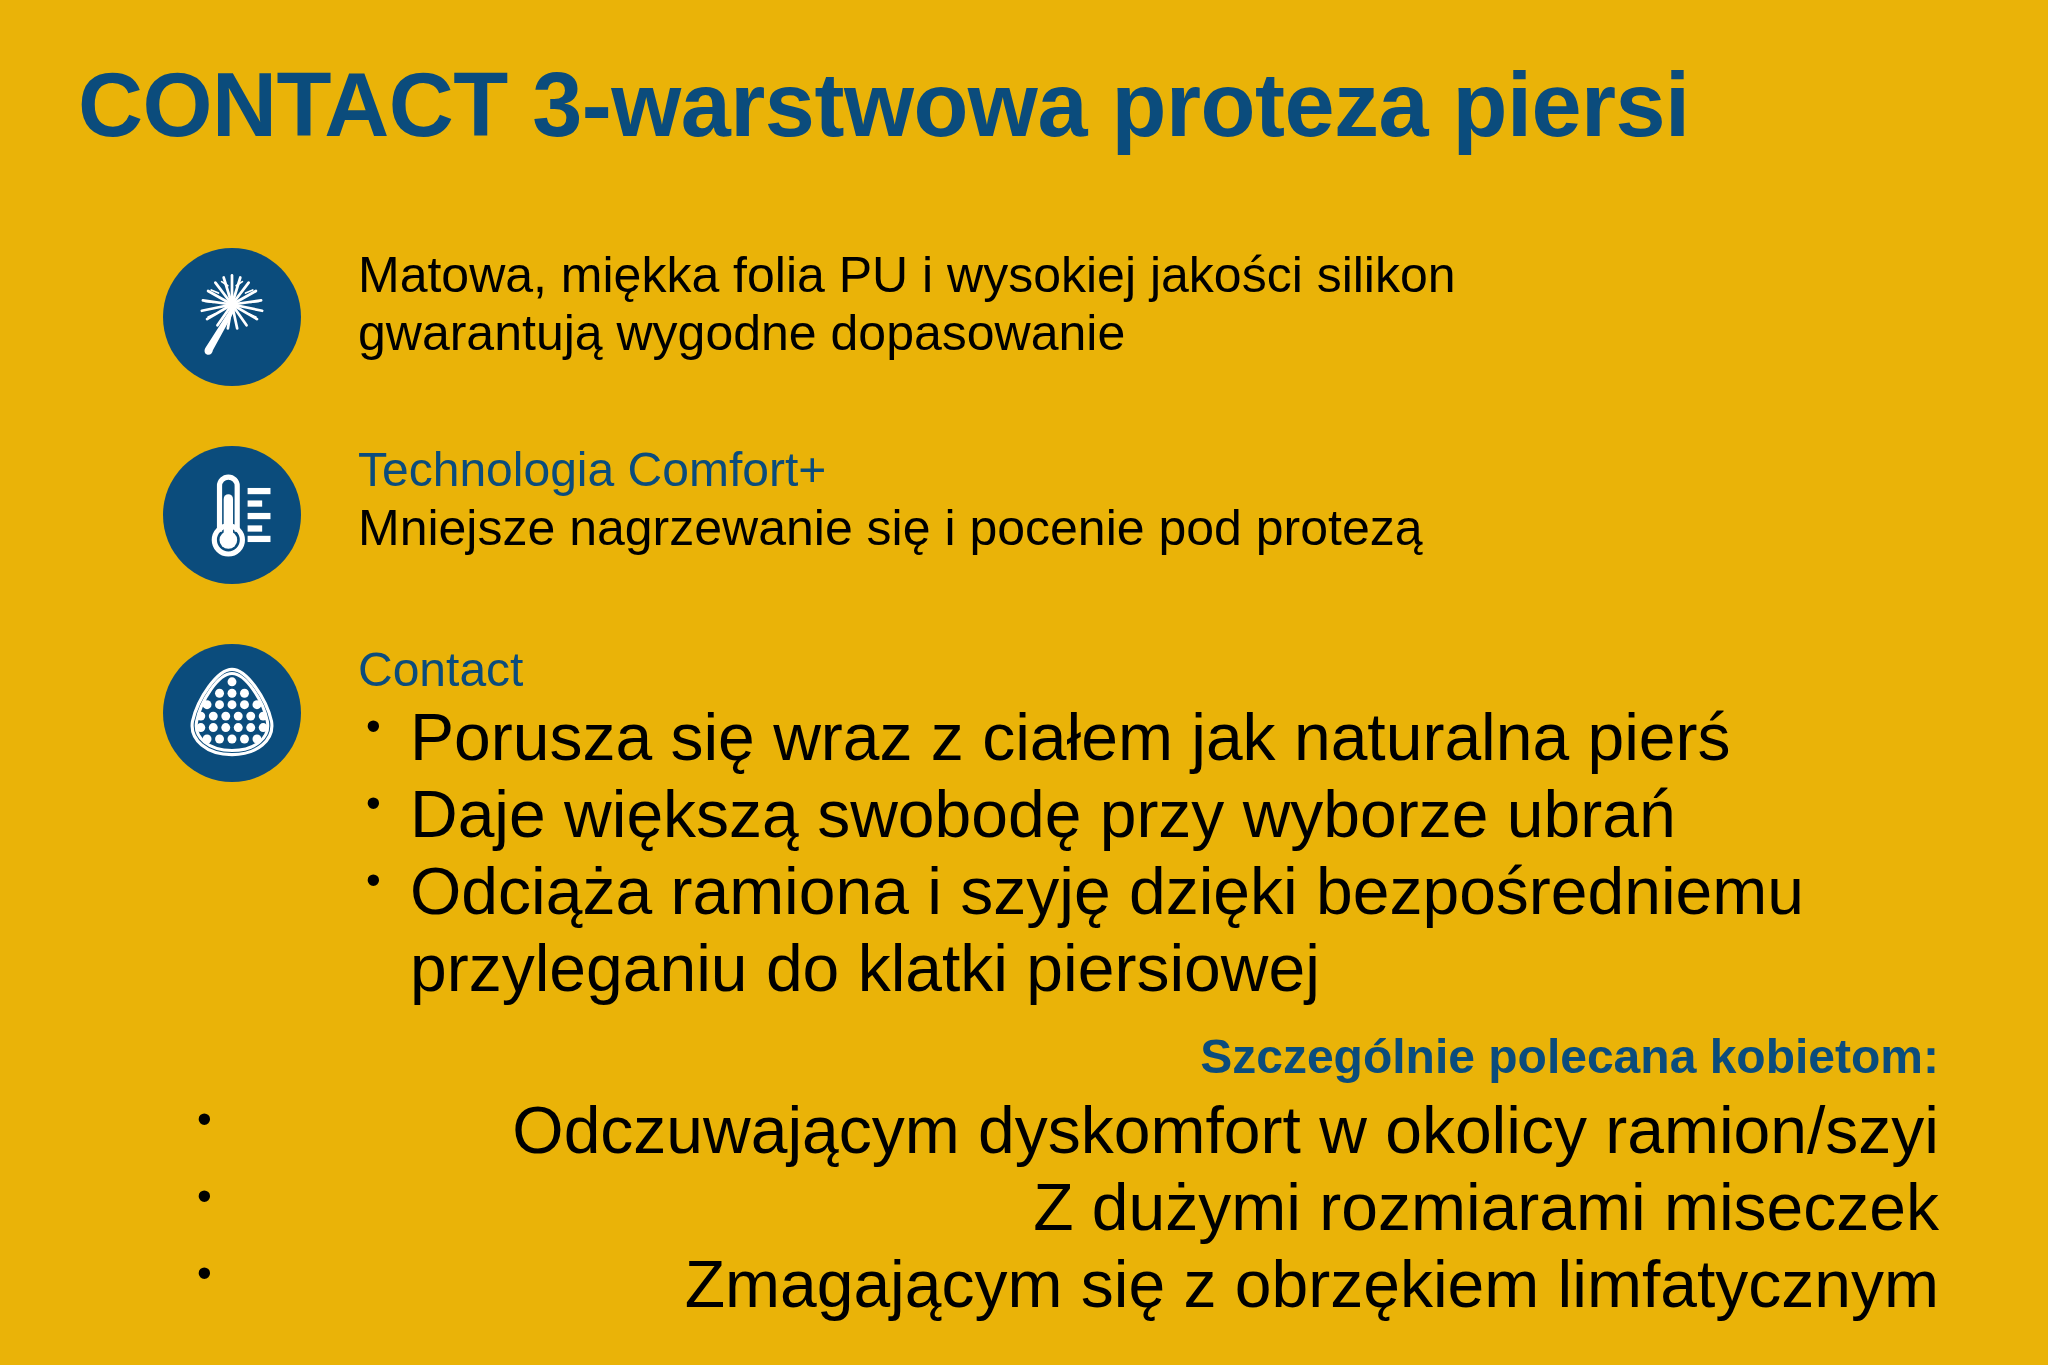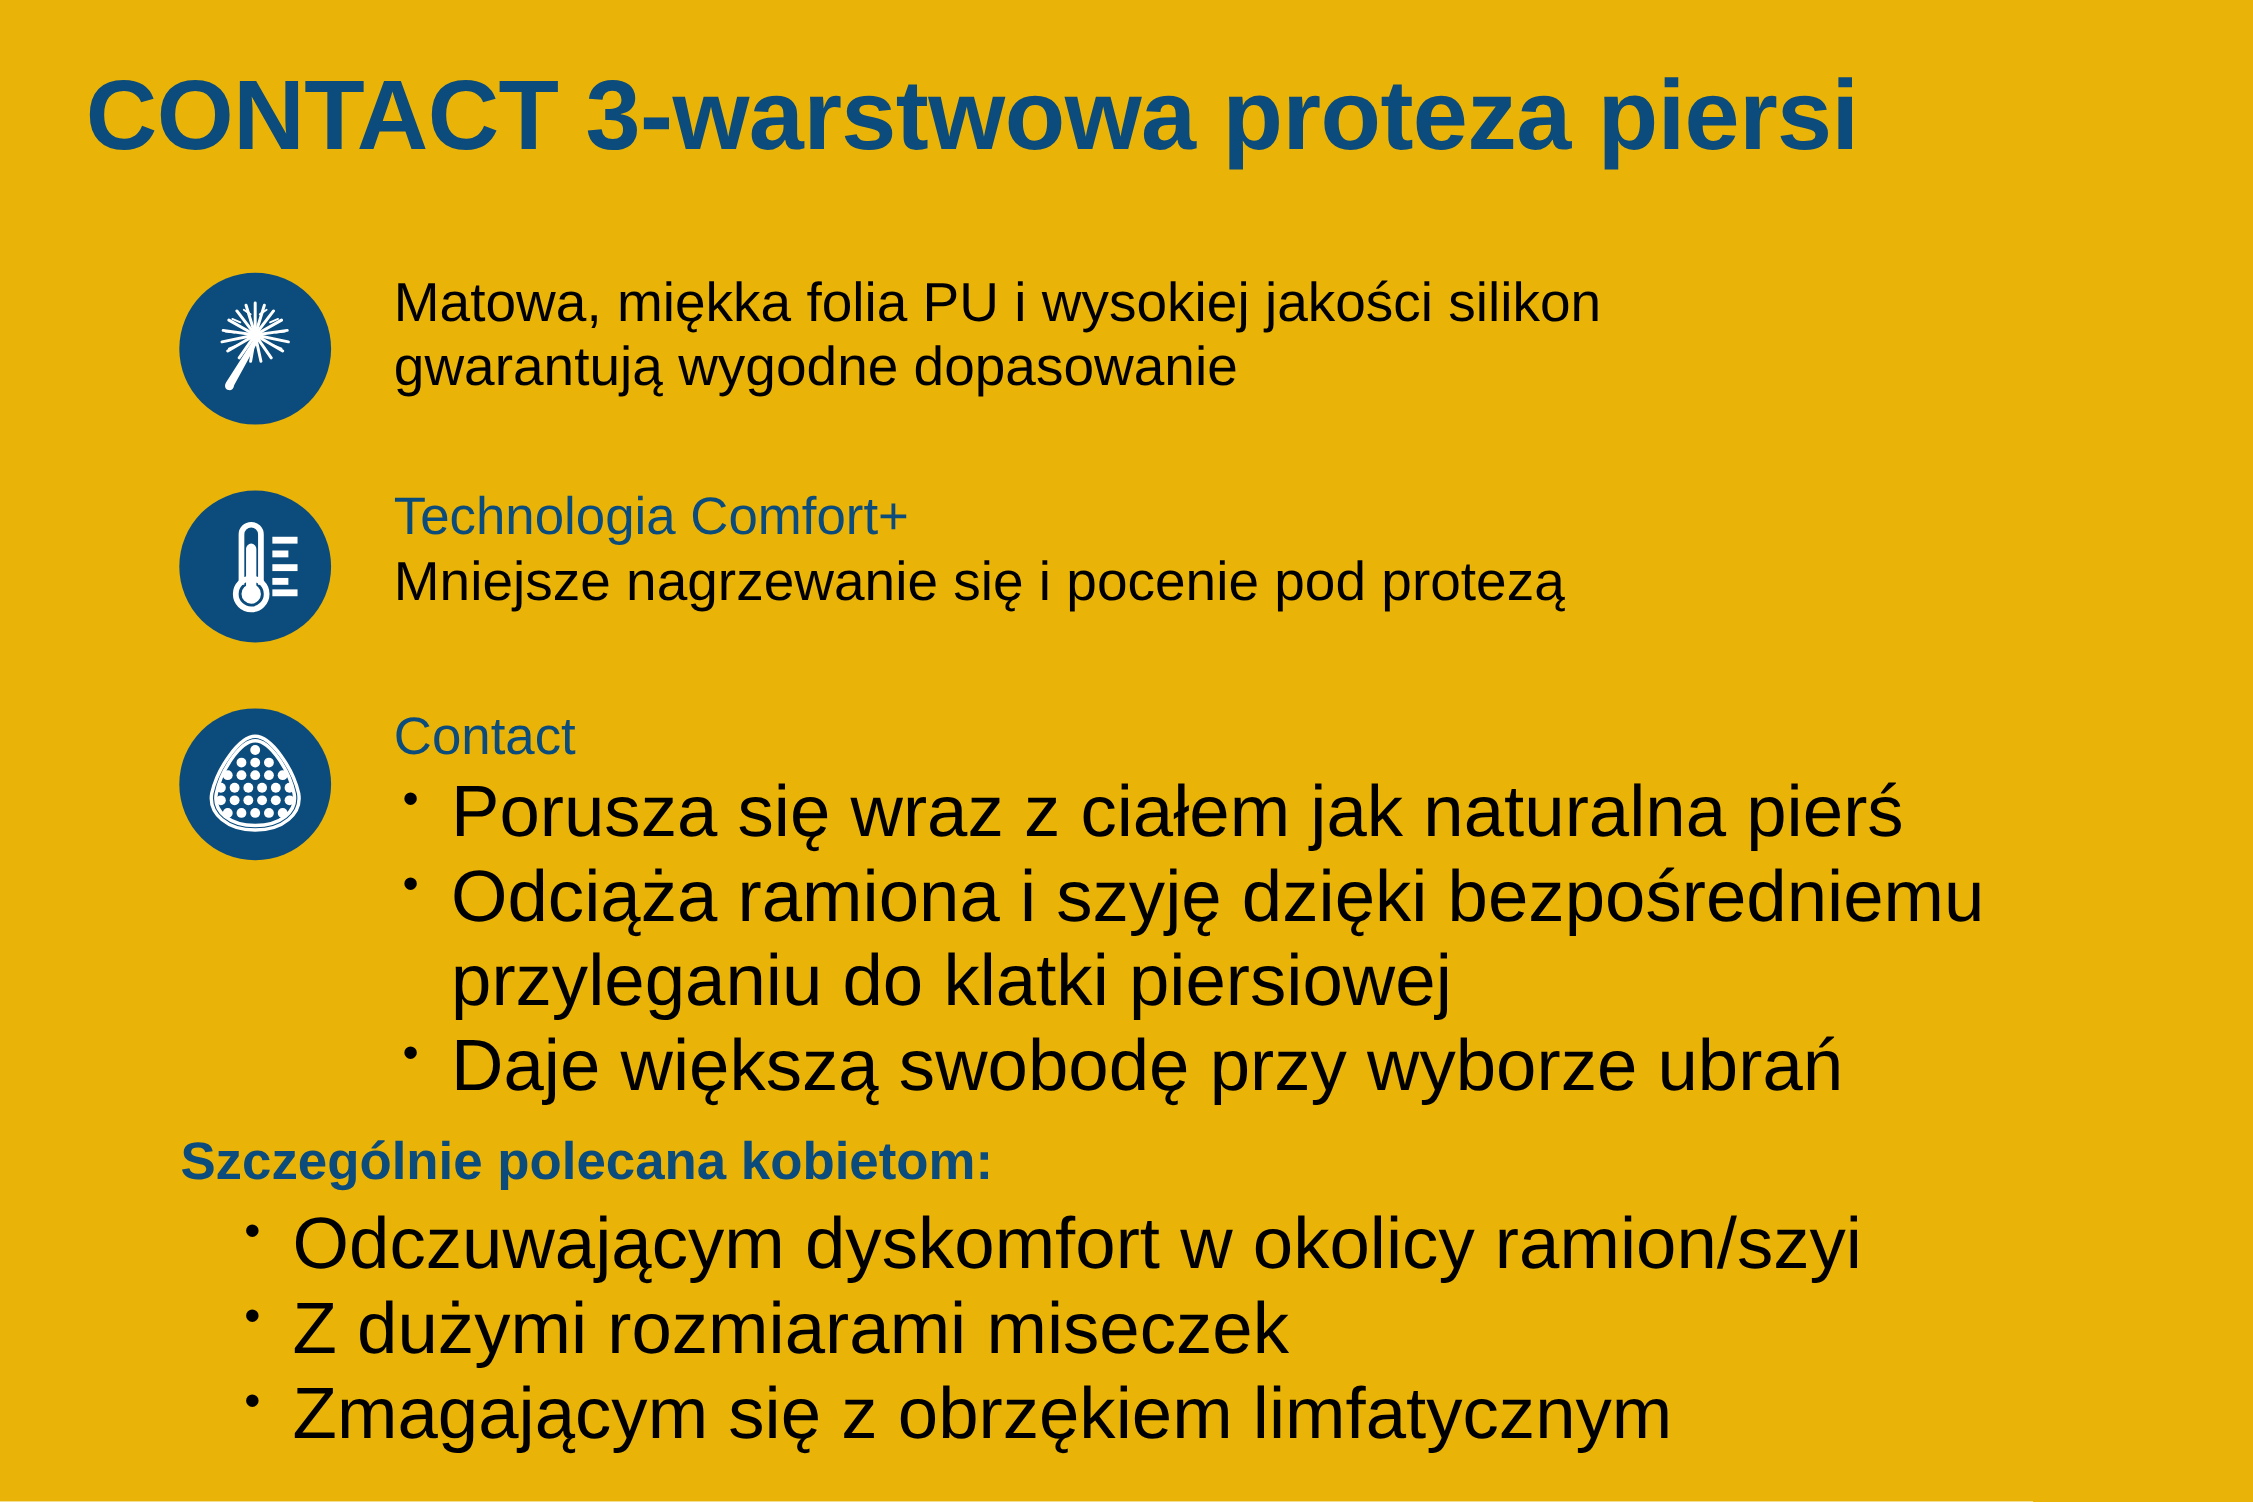--- a/index.html
+++ b/index.html
@@ -116,23 +116,24 @@
     font-size: 42px;
     color: #000000;
     line-height: 1.37;
   }
 
   .contact-bullets { margin-left: 52px; }
 
   
   .bottom-block {
     position: absolute;
-    left: 164px;
+    left: 139px;
     top: 1028px;
     width: 1800px;
+    text-align: right;
   }
   .bottom-heading {
     font-size: 48px;
     font-weight: bold;
     color: #0B4C7C;
     line-height: 1.2;
     margin-bottom: 6px;
     white-space: nowrap;
   }
   .bottom-block ul.bullets {
@@ -256,22 +257,22 @@
               <circle cx="62" cy="75" r="4.3"></circle>
               <circle cx="74" cy="75" r="4.3"></circle>
           </g>
           <path d="M50 8 C64 8 83 36 88 58 C91 76 74 90 50 90 C26 90 9 76 12 58 C17 36 36 8 50 8 Z" fill="none" stroke="#ffffff" stroke-width="3"></path>
         </svg>
       </div>
       <div class="feature-text">
         <div class="feature-head">Contact</div>
         <ul class="bullets contact-bullets">
           <li>Porusza się wraz z ciałem jak naturalna pierś</li>
+          <li>Daje większą swobodę przy wyborze ubrań</li>
           <li>Odciąża ramiona i szyję dzięki bezpośredniemu przyleganiu do klatki piersiowej</li>
-          <li>Daje większą swobodę przy wyborze ubrań</li>
         </ul>
       </div>
     </div>
 
   </div>
 
   <div class="bottom-block">
     <div class="bottom-heading">Szczególnie polecana kobietom:</div>
     <ul class="bullets">
       <li>Odczuwającym dyskomfort w okolicy ramion/szyi</li>

